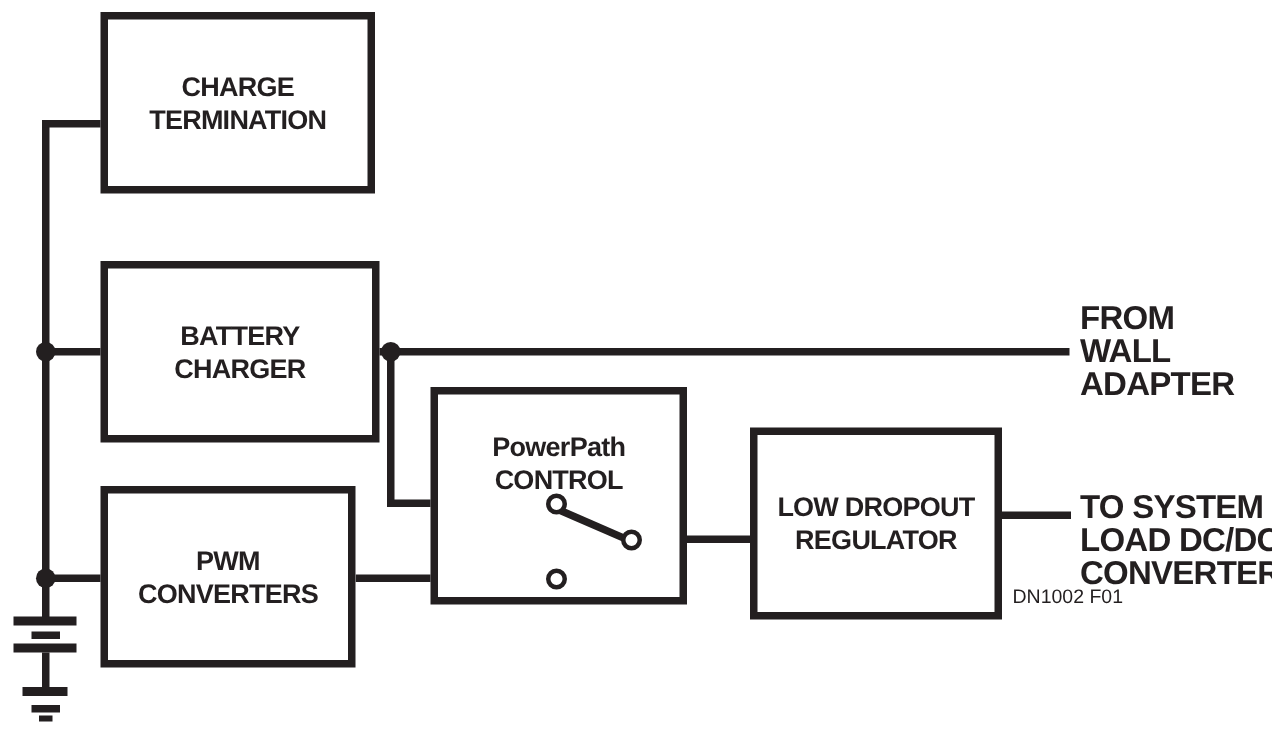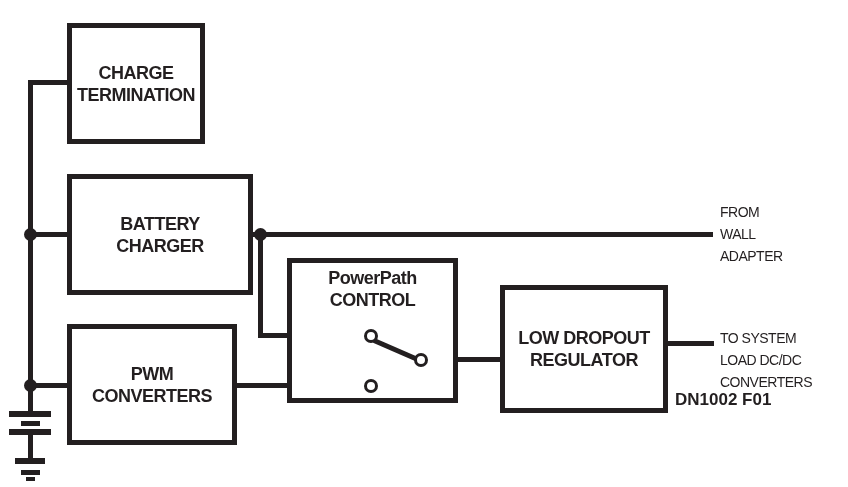--- a/index.html
+++ b/index.html
@@ -26,42 +26,42 @@
   }
   
   .block {
     position: absolute;
     border: 5px solid #231f20;
     background: #ffffff;
     display: flex;
     align-items: center;
     justify-content: center;
   }
-  .block.top-label { align-items: flex-start; padding-top: 4px; }
+  .block.top-label { align-items: flex-start; padding-top: 24px; }
   .block-label {
     font-weight: bold;
     font-size: 18px;
     line-height: 22px;
     letter-spacing: -0.5px;
     text-align: center;
     white-space: pre-line;
   }
   
   .annotation {
     position: absolute;
-    font-weight: normal;
-    font-size: 14px;
+    font-weight: bold;
+    font-size: 22px;
     line-height: 22px;
     letter-spacing: -0.5px;
     white-space: pre-line;
   }
   .figure-id {
     position: absolute;
-    font-weight: bold;
-    font-size: 17px;
+    font-weight: normal;
+    font-size: 13px;
     letter-spacing: 0;
     white-space: nowrap;
   }
   
   .contact {
     position: absolute;
     width: 14px; height: 14px;
     border: 3px solid #231f20;
     background: #ffffff;
     border-radius: 50%;
@@ -87,21 +87,21 @@
   <div class="wire" style="left:258px; top:234px; width:5px; height:104px"></div>
   <div class="wire" style="left:258px; top:333px; width:108px; height:5px"></div>
   <div class="wire" style="left:237px; top:383px; width:129px; height:5px"></div>
   <div class="wire" style="left:427px; top:357px; width:76px; height:5px"></div>
   <div class="wire" style="left:666px; top:341px; width:48px; height:5px"></div>
 
   <div class="dot" style="left:24px; top:228px"></div>
   <div class="dot" style="left:24px; top:379px"></div>
   <div class="dot" style="left:254px; top:228px"></div>
 
-  <div class="block" style="left:67px; top:23px; width:138px; height:121px">
+  <div class="block" style="left:67px; top:8px; width:183px; height:121px">
     <span class="block-label">CHARGE
 TERMINATION</span>
   </div>
 
   <div class="block" style="left:67px; top:174px; width:186px; height:121px">
     <span class="block-label">BATTERY
 CHARGER</span>
   </div>
 
   <div class="block" style="left:67px; top:324px; width:170px; height:121px">

